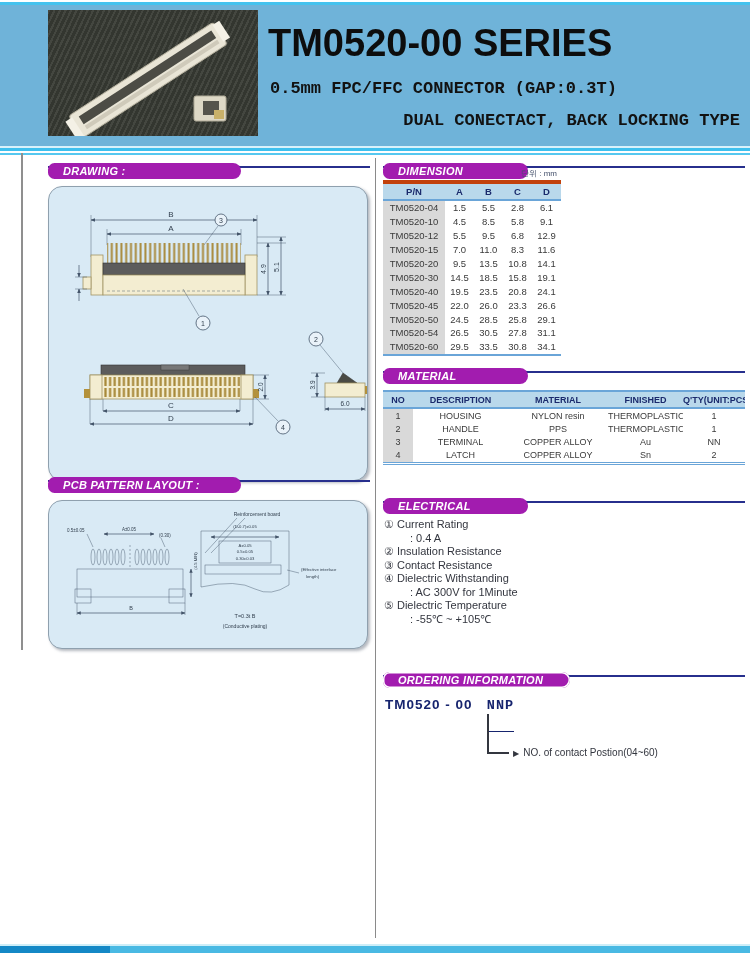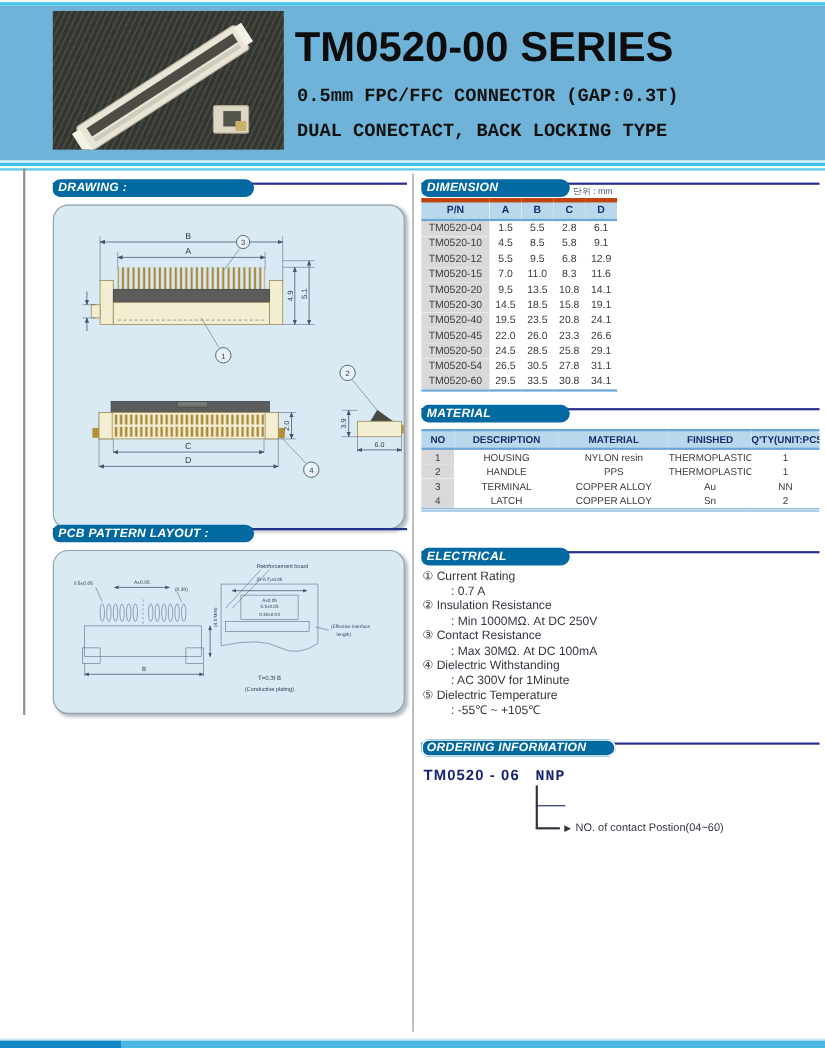--- a/index.html
+++ b/index.html
@@ -10,25 +10,25 @@
   .hdr-band{position:absolute;left:0;top:5px;width:750px;height:141px;background:#6fb3d9;}
   .hdr-l1{position:absolute;left:0;top:146px;width:750px;height:2px;background:#d9f1fb;}
   .hdr-l2{position:absolute;left:0;top:148px;width:750px;height:3px;background:#3fc0ee;}
   .hdr-l3{position:absolute;left:0;top:151px;width:750px;height:2px;background:#ffffff;}
   .hdr-l4{position:absolute;left:0;top:153px;width:750px;height:2px;background:#56c8f0;}
   .photo{position:absolute;left:48px;top:10px;width:210px;height:126px;background:#3a3d36;
          background-image:repeating-linear-gradient(115deg,rgba(255,255,255,0.05) 0 2px,rgba(0,0,0,0.12) 2px 5px);}
   .title{position:absolute;left:268px;top:22px;width:460px;font-size:38px;font-weight:bold;color:#0d0d0d;letter-spacing:0;}
   .sub{position:absolute;left:270px;width:470px;font-family:"Liberation Mono",monospace;
        font-weight:bold;font-size:17px;color:#121212;}
-  .sub1{top:79px;} .sub2{top:111px;}
+  .sub1{top:79px;} .sub2{top:111px;text-align:right;}
   
   .secline{position:absolute;height:2px;background:#272f8d;}
-  .pill{position:absolute;height:16px;line-height:16px;background:#0369a1;color:#fff;
-        font-weight:bold;font-style:italic;font-size:11px;padding-left:5px;
+  .pill{position:absolute;height:16px;line-height:16px;background:#a21caf;color:#fff;
+        font-weight:bold;font-style:italic;font-size:11px;padding-left:15px;
         border-radius:9px 11px 11px 9px;letter-spacing:0.3px;}
   .pill.outlined{box-shadow:inset 0 0 0 1.5px #ffffff;}
   
   .panel{position:absolute;background:#d9eaf5;border:1px solid #8fa0ae;border-radius:14px;
          box-shadow:2px 2px 3px rgba(90,100,115,0.45);}
   
   .vdivider{position:absolute;left:375px;top:158px;width:1px;height:780px;background:#8a8a8a;}
   .lmargin{position:absolute;left:21px;top:153px;width:2px;height:497px;background:#8f8f8f;}
   
   table{border-collapse:collapse;table-layout:fixed;position:absolute;}
@@ -433,49 +433,47 @@
       </tbody>
   </table>
 
   <div class="secline" style="left:383px;top:501px;width:362px;"></div>
   <div class="pill" style="left:383px;top:498px;width:130px;">ELECTRICAL</div>
 
   <div class="elec">
     <div>
       <span>①</span>
       <span>Current Rating</span>
-      <div class="val">: 0.7 A</div>
+      <div class="val">: 0.4 A</div>
     </div>
     <div>
       <span>②</span>
       <span>Insulation Resistance</span>
-      <div class="val">: Min 1000MΩ. At DC 250V</div>
     </div>
     <div>
       <span>③</span>
       <span>Contact Resistance</span>
-      <div class="val">: Max 30MΩ. At DC 100mA</div>
     </div>
     <div>
       <span>④</span>
       <span>Dielectric Withstanding</span>
       <div class="val">: AC 300V for 1Minute</div>
     </div>
     <div>
       <span>⑤</span>
       <span>Dielectric Temperature</span>
       <div class="val">: -55℃ ~ +105℃</div>
     </div>
   </div>
 
   <div class="secline" style="left:383px;top:675px;width:362px;"></div>
   <div class="pill outlined" style="left:383px;top:672px;width:172px;">ORDERING INFORMATION</div>
 
   <div class="pn">
-    <span>TM0520 - 06</span>
+    <span>TM0520 - 00</span>
     <span>&nbsp;</span>
     <span class="suffix">NNP</span>
   </div>
   <div class="ord-vline"></div>
   <div class="ord-hline"></div>
   <div class="ord-note">
     <span class="arr">▶</span><span>NO. of contact Postion(04~60)</span>
   </div>
 
   <div class="bbar-light"></div>

